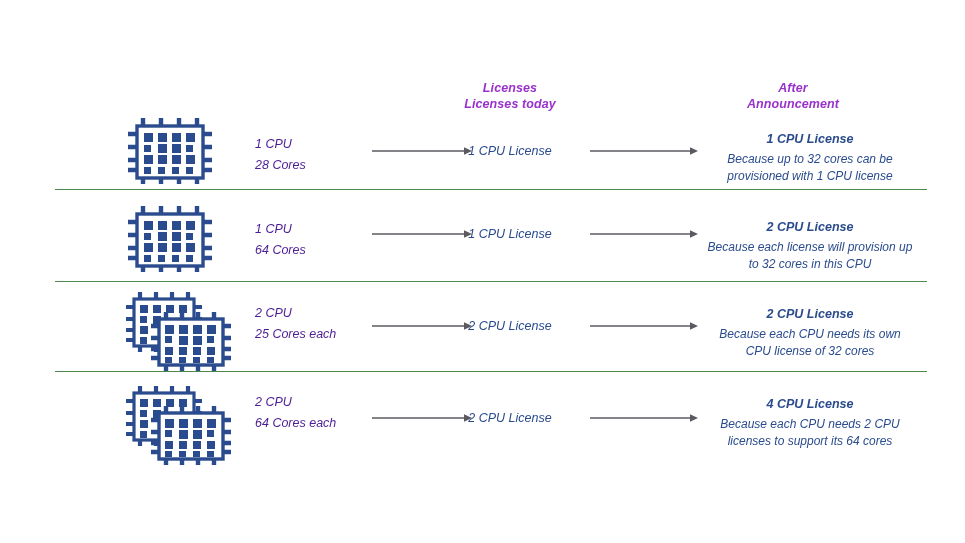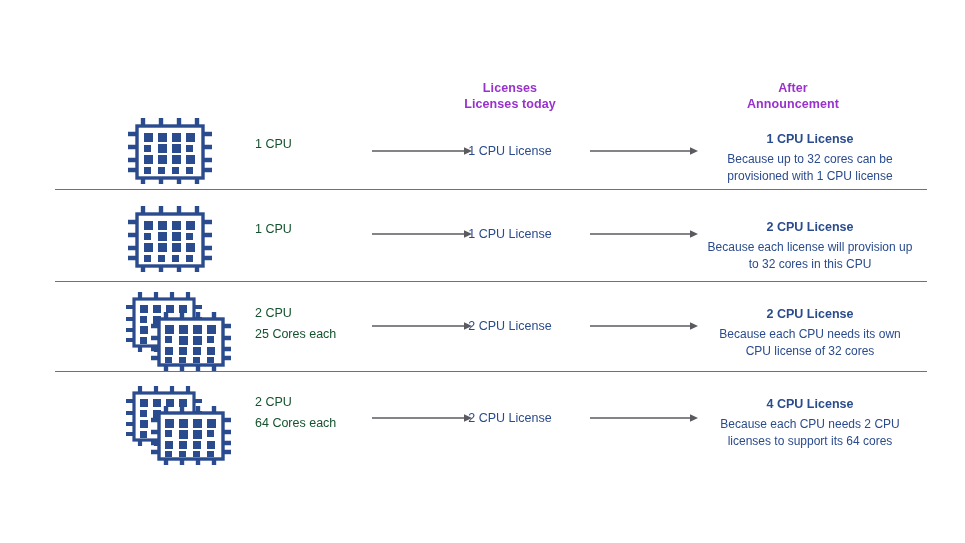--- a/index.html
+++ b/index.html
@@ -14,20 +14,21 @@
     overflow: hidden;
     font-family: "Liberation Sans", sans-serif;
     -webkit-font-smoothing: antialiased;
   }
 
   #canvas {
     position: absolute;
     left: 0; top: 0;
     width: 965px;
     height: 428px;
+    font-style: italic;
   }
 
   
   .col-header {
     position: absolute;
     text-align: center;
     color: #9932cc;
     font-weight: bold;
     font-size: 12.5px;
     line-height: 15.5px;
@@ -71,21 +72,21 @@
   #row-0 .cpu-cell { top: 6px; }
   #row-1 .cpu-cell { top: 8px; }
   #row-2 .cpu-cell { top: 6px; }
   #row-3 .cpu-cell { top: 10px; }
 
   
   .spec {
     position: absolute;
     left: 255px;
     width: 125px;
-    color: #14532d;
+    color: #4c1d95;
     font-size: 12.5px;
     line-height: 21px;
   }
   #row-0 .spec { top: 30px; }
   #row-1 .spec { top: 29px; }
   #row-2 .spec { top: 21px; }
   #row-3 .spec { top: 20px; }
   .spec .sl { display: block; white-space: nowrap; }
 
   
@@ -191,20 +192,21 @@
           <rect x="26" y="57" width="7" height="7"></rect>
             <rect x="40" y="57" width="7" height="7"></rect>
           <rect x="54" y="57" width="7" height="7"></rect>
             <rect x="68" y="57" width="7" height="7"></rect>
         </g>
       </svg>
     </div>
 
     <div class="spec">
       <span class="sl">1 CPU</span>
+      <span class="sl">28 Cores</span>
     </div>
 
     <div class="arrow arrow-1">
       <svg width="100" height="12" viewBox="0 0 100 12">
         <line x1="0" y1="6" x2="92" y2="6" stroke="#5a5a60" stroke-width="1.6"></line>
         <polygon points="92,2.2 100,6 92,9.8" fill="#5a5a60"></polygon>
       </svg>
     </div>
 
     <div class="mid-license">1 CPU License</div>
@@ -248,20 +250,21 @@
           <rect x="26" y="57" width="7" height="7"></rect>
             <rect x="40" y="57" width="7" height="7"></rect>
           <rect x="54" y="57" width="7" height="7"></rect>
             <rect x="68" y="57" width="7" height="7"></rect>
         </g>
       </svg>
     </div>
 
     <div class="spec">
       <span class="sl">1 CPU</span>
+      <span class="sl">64 Cores</span>
     </div>
 
     <div class="arrow arrow-1">
       <svg width="100" height="12" viewBox="0 0 100 12">
         <line x1="0" y1="6" x2="92" y2="6" stroke="#5a5a60" stroke-width="1.6"></line>
         <polygon points="92,2.2 100,6 92,9.8" fill="#5a5a60"></polygon>
       </svg>
     </div>
 
     <div class="mid-license">1 CPU License</div>

